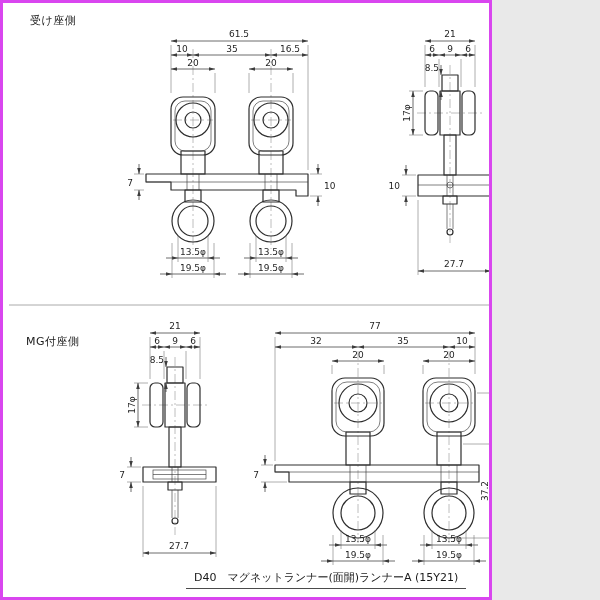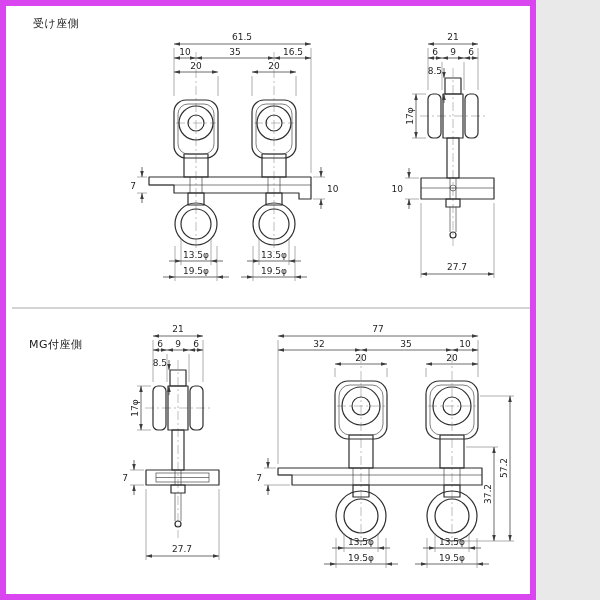--- a/index.html
+++ b/index.html
@@ -1,16 +1,16 @@
 <!DOCTYPE html>
 <html><head>
 <meta charset="utf-8">
 <style>
   html,body{margin:0;padding:0;background:#e9e9e9;}
-  .canvas{position:relative;width:536px;height:600px;background:#ffffff;border:6px solid #d946ef;box-sizing:border-box;overflow:hidden;font-family:"DejaVu Sans",sans-serif;}
+  .canvas{position:relative;width:492px;height:600px;background:#ffffff;border:3px solid #d946ef;box-sizing:border-box;overflow:hidden;font-family:"DejaVu Sans",sans-serif;}
   .sec-label{position:absolute;font-size:11px;color:#1a1a1a;letter-spacing:.5px;}
   .sec-label.top{left:27px;top:10px;}
   .sec-label.bottom{left:23px;top:331px;}
   .caption{position:absolute;left:183px;top:567px;font-size:11px;color:#1a1a1a;border-bottom:1px solid #4a4a4a;padding:0 8px 3px 8px;white-space:nowrap;}
   svg{position:absolute;left:0;top:0;}
   .obj{fill:none;stroke:#2e2e2e;stroke-width:1.2;stroke-linejoin:round;}
   .thin{fill:none;stroke:#3a3a3a;stroke-width:0.65;}
   .dim{fill:none;stroke:#3c3c3c;stroke-width:0.75;}
   .ext{fill:none;stroke:#6a6a6a;stroke-width:0.55;}
   .cl{fill:none;stroke:#8a8a8a;stroke-width:0.55;stroke-dasharray:9 3 2 3;}
@@ -19,20 +19,21 @@
   text.dt.st{text-anchor:start;}
   text.dt.en{text-anchor:end;}
 </style>
 </head>
 <body>
 
 <div class="canvas">
 
   <div class="sec-label top">受け座側</div>
   <div class="sec-label bottom">MG付座側</div>
+  <div class="caption">D40　マグネットランナー(面開)ランナーA (15Y21)</div>
 
   <svg width="600" height="600" viewBox="0 0 600 600">
     <defs>
       <marker id="arr" viewBox="0 0 10 10" refX="8" refY="5" markerWidth="8" markerHeight="8" markerUnits="userSpaceOnUse" orient="auto-start-reverse">
         <path d="M0,2.6 L8,5 L0,7.4 Z" fill="#3c3c3c"></path>
       </marker>
     </defs>
 
     <line class="divider" x1="6" y1="302" x2="594" y2="302"></line>
 

